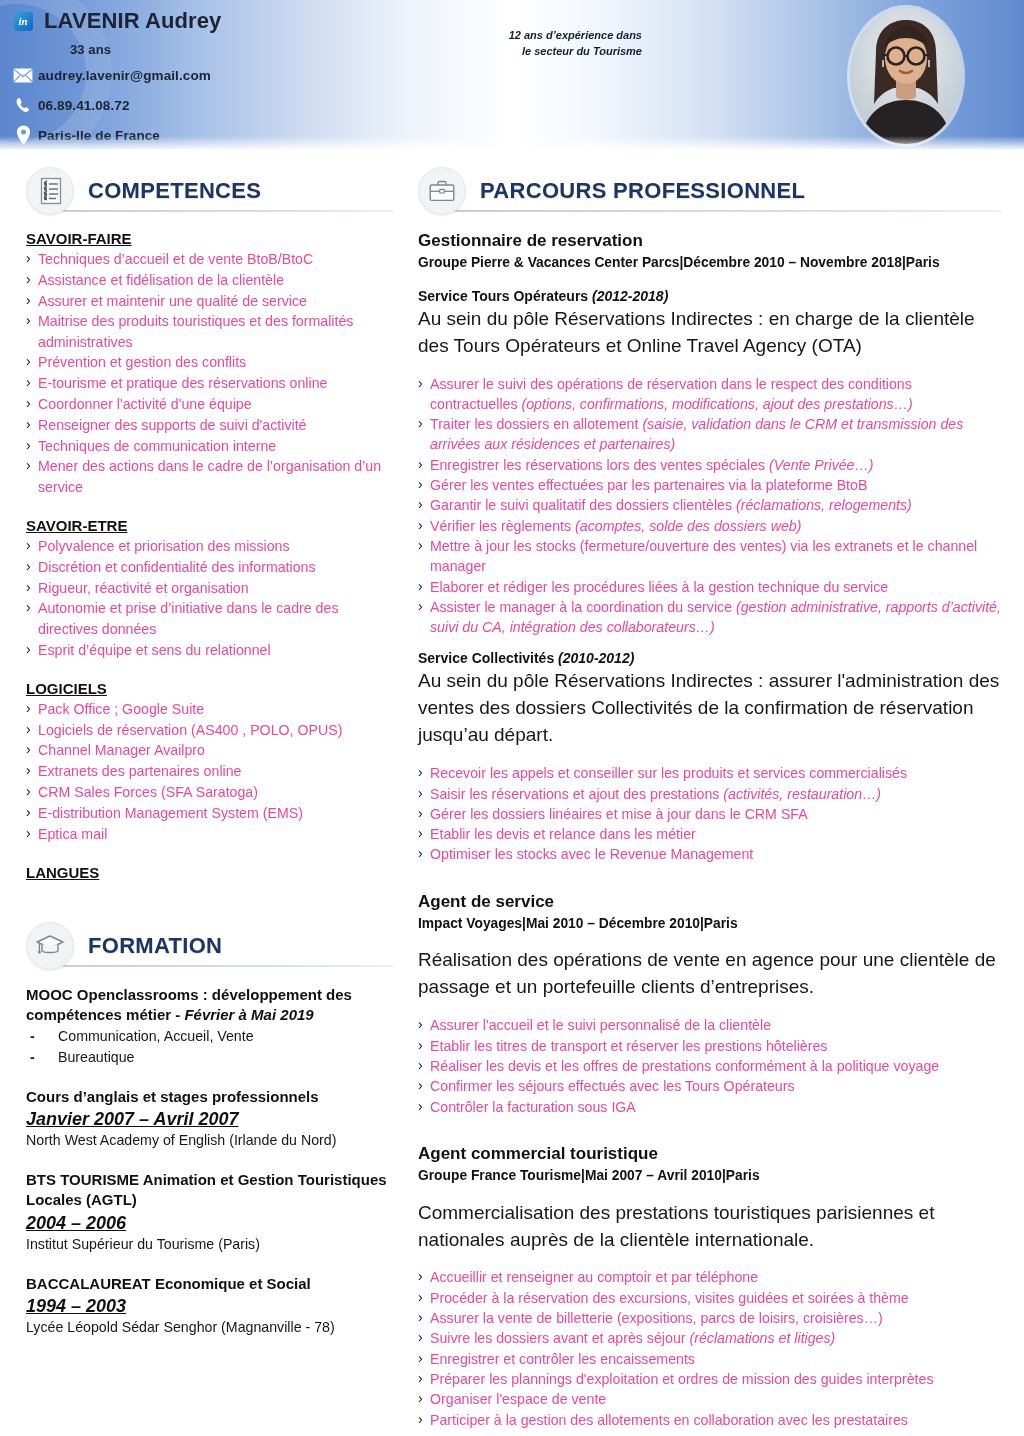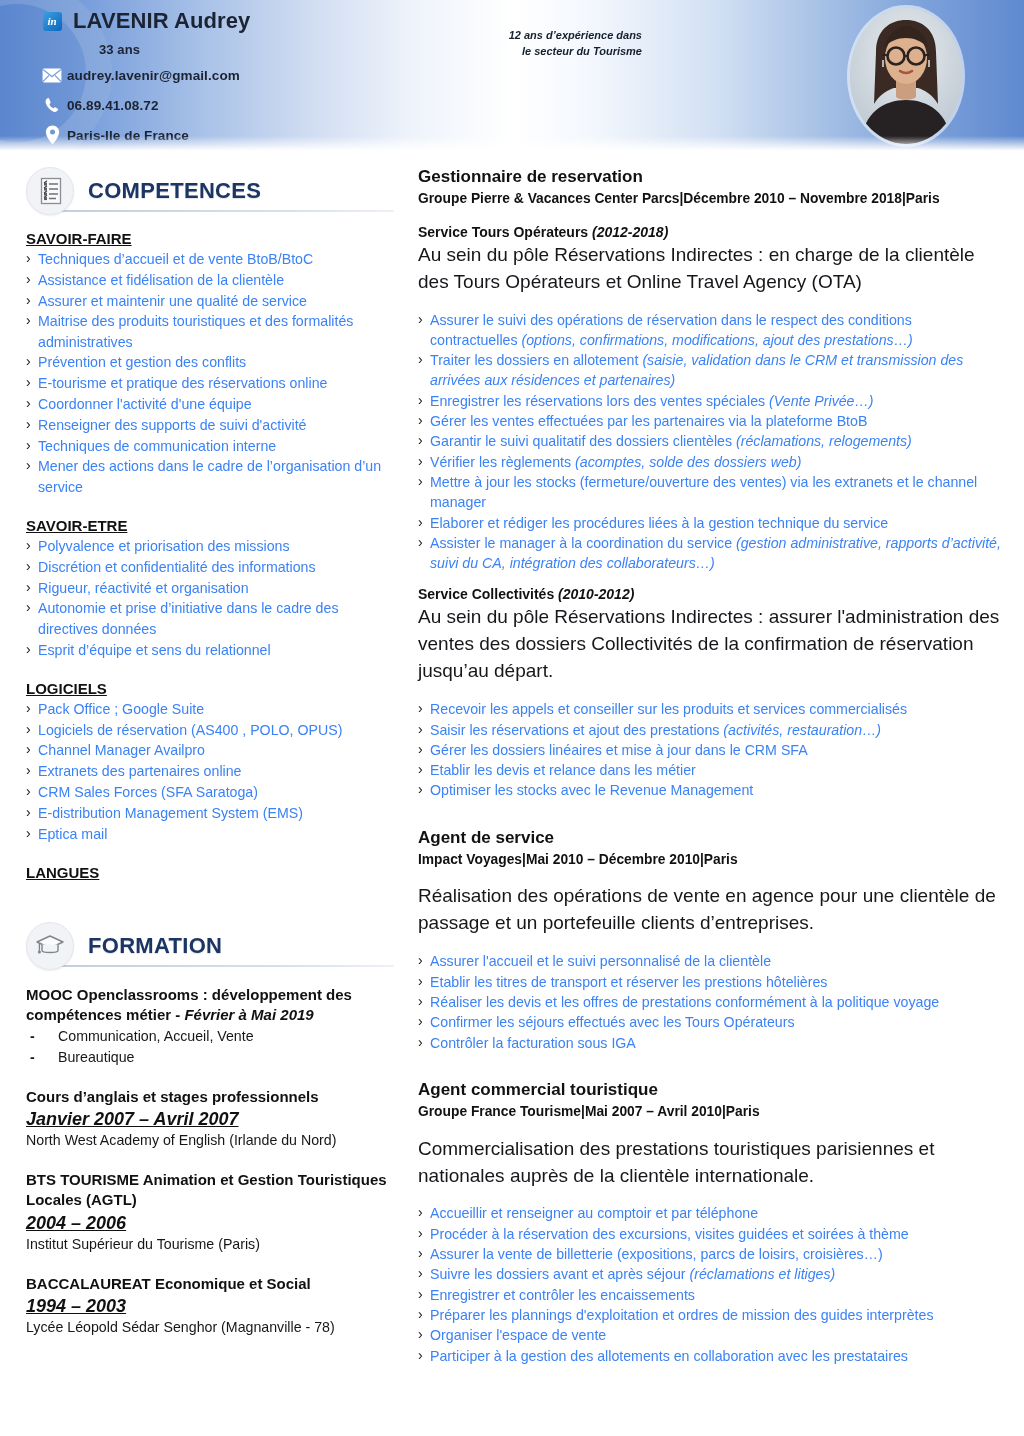--- a/index.html
+++ b/index.html
@@ -40,21 +40,21 @@
     position: absolute;
     left: -78px; top: -22px;
     width: 190px; height: 190px;
     border-radius: 50%;
     border: 26px solid rgba(255,255,255,0.14);
     background: rgba(90,135,205,0.25);
   }
 
   .contact-col {
     position: absolute;
-    left: 37px; top: 4px;
+    left: 8px; top: 4px;
     width: 330px;
   }
   .contact-row {
     display: flex;
     align-items: center;
     height: 30px;
   }
   .contact-icon {
     width: 30px;
     flex: 0 0 30px;
@@ -171,21 +171,21 @@
     font-weight: bold;
     color: #111;
     text-decoration: underline;
     margin: 0 0 2px 0;
   }
   .blk { margin-bottom: 20px; }
   ul.bl { list-style: none; }
   ul.bl li {
     font-size: 14.2px;
     line-height: 1.43;
-    color: #3b82f6;
+    color: #ec4899;
     padding-left: 12px;
     position: relative;
     margin-bottom: 0.5px;
   }
   ul.bl li::before {
     content: "\203A";
     position: absolute;
     left: 0; top: -1px;
     color: #15171a;
     font-size: 14px;
@@ -463,20 +463,32 @@
       <div class="edu">
         <div class="edu-title">BACCALAUREAT Economique et Social</div>
         <div class="edu-dates">1994 – 2003</div>
         <div class="edu-school">Lycée Léopold Sédar Senghor (Magnanville - 78)</div>
       </div>
 
     </div>
 
     <div id="col-right">
 
+      <div class="section-head">
+        <span class="sec-icon-circle">
+          <svg width="28" height="24" viewBox="0 0 28 24">
+            <path d="M10 6 V4.2 c0 -1 .7 -1.7 1.7 -1.7 h4.6 c1 0 1.7 .7 1.7 1.7 V6" fill="none" stroke="#80868d" stroke-width="1.4"></path>
+            <rect x="2.2" y="6" width="23.6" height="15.4" rx="1.6" fill="#fbfbfb" stroke="#80868d" stroke-width="1.4"></rect>
+            <path d="M2.2 12.3 H25.8" stroke="#80868d" stroke-width="1.3"></path>
+            <rect x="11.6" y="10.4" width="4.8" height="3.6" rx="0.9" fill="#f0f1f3" stroke="#80868d" stroke-width="1.2"></rect>
+          </svg>
+        </span>
+        <span class="sec-title">PARCOURS PROFESSIONNEL</span>
+        <span class="sec-rule"></span>
+      </div>
 
       <div class="job">
         <div class="job-title">Gestionnaire de reservation</div>
         <div class="job-meta">Groupe Pierre &amp; Vacances Center Parcs|Décembre 2010 – Novembre 2018|Paris</div>
 
         <div class="role-head"><span>Service Tours Opérateurs </span><em>(2012-2018)</em></div>
         <div class="role-desc">Au sein du pôle Réservations Indirectes : en charge de la clientèle des Tours Opérateurs et Online Travel Agency (OTA)</div>
 
         <ul class="bl tight">
           <li><span>Assurer le suivi des opérations de réservation dans le respect des conditions contractuelles </span><em>(options, confirmations, modifications, ajout des prestations…)</em></li>

